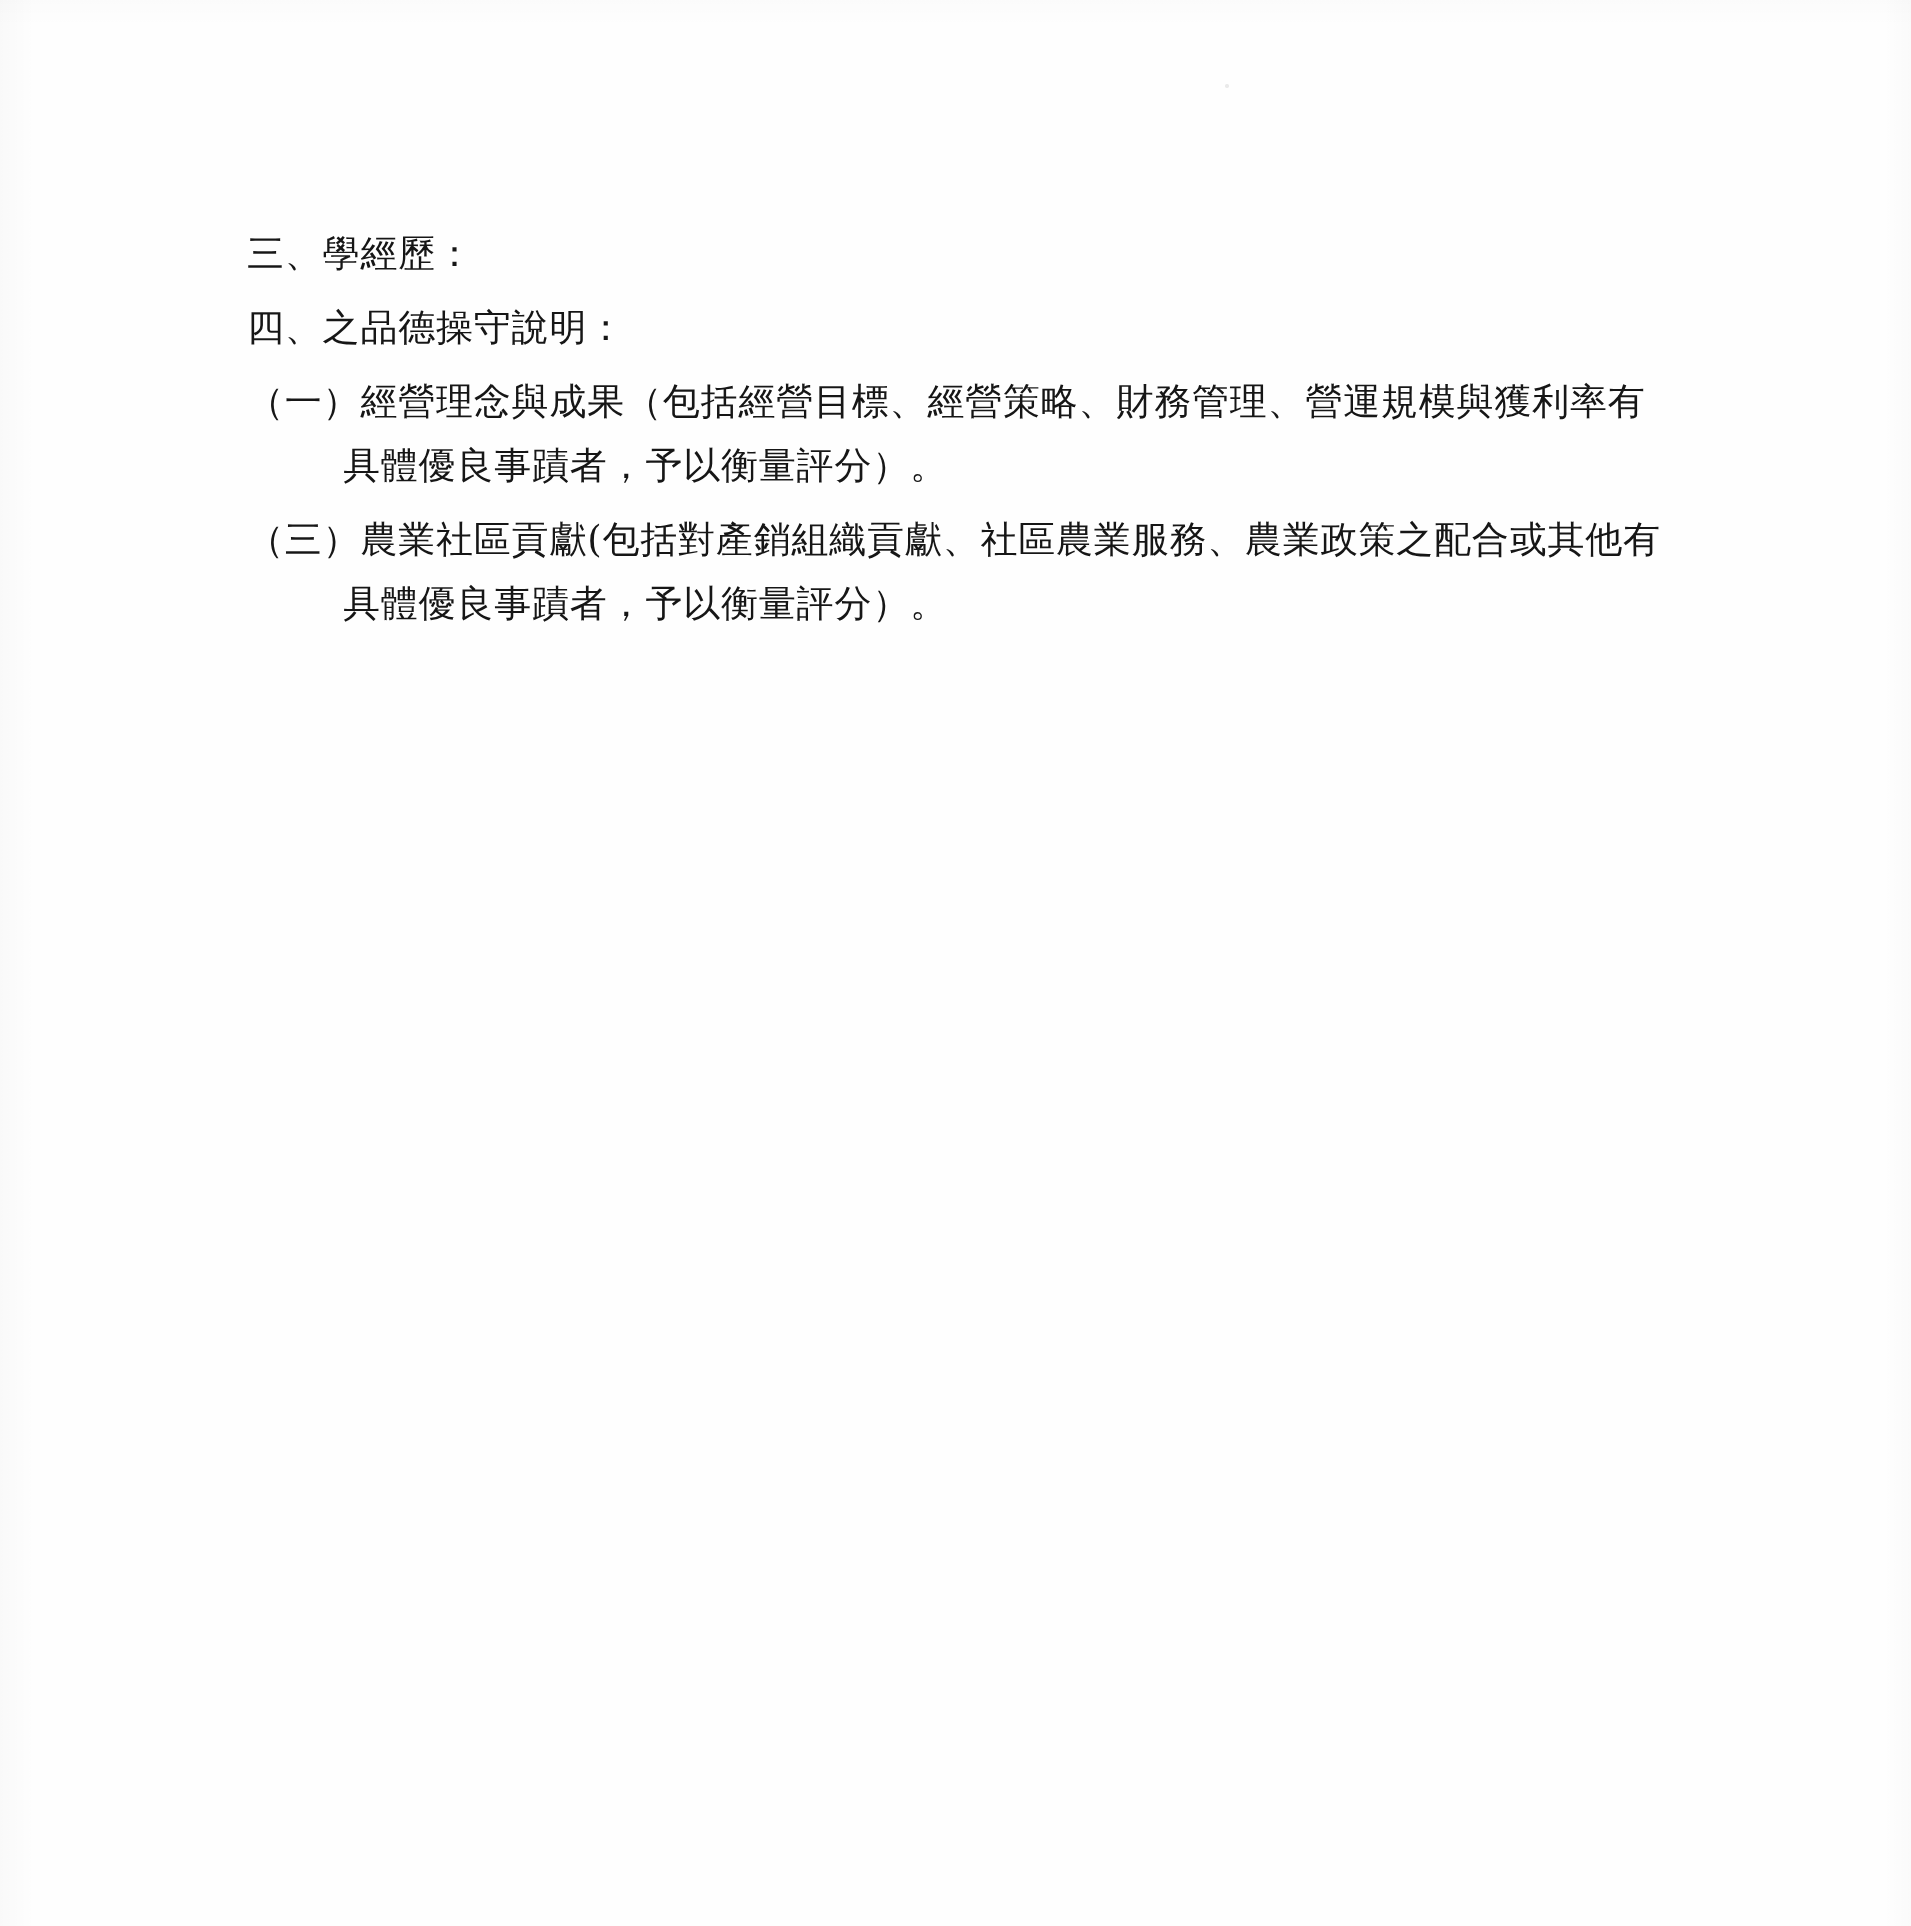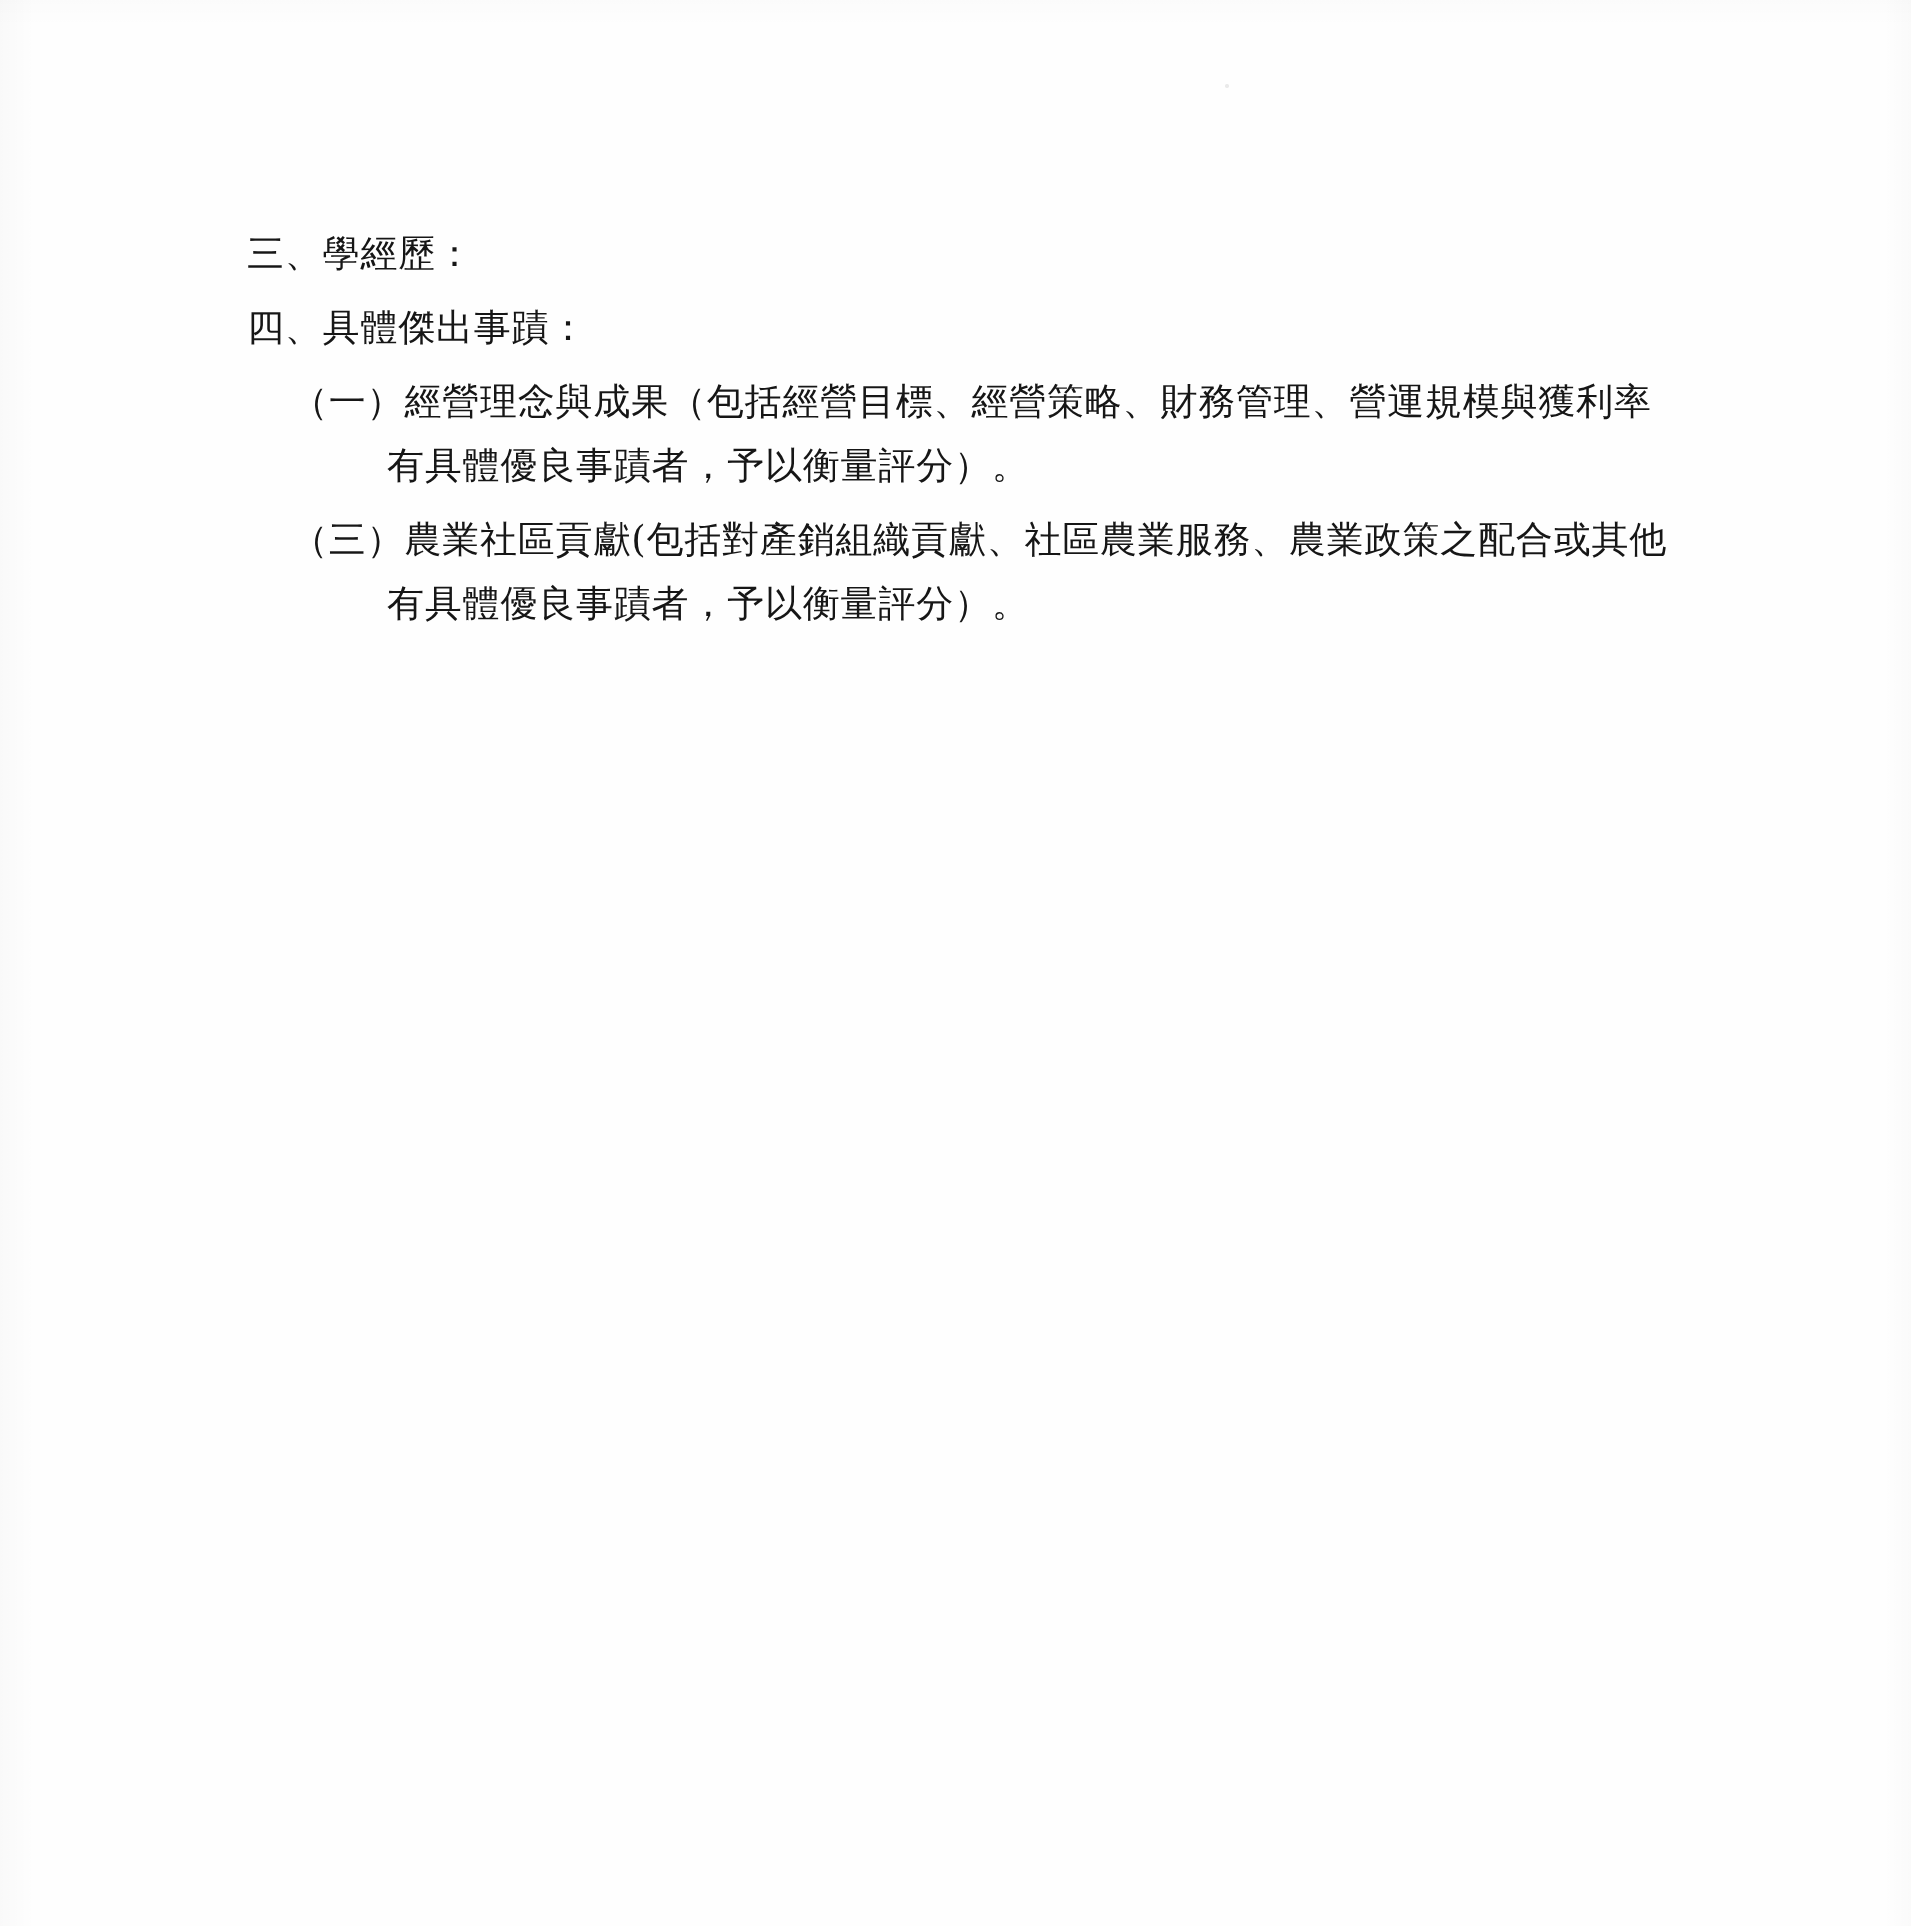--- a/index.html
+++ b/index.html
@@ -55,42 +55,41 @@
   .item-top {
     margin-bottom: 10px;
     text-indent: 0;
   }
 
   
   .item-sub {
     margin-bottom: 10px;
     padding-left: 96px;
     text-indent: -96px;
-    margin-left: 44px;
   }
 
   
   .speck {
     position: absolute;
     background: #d8d8d8;
     border-radius: 50%;
     opacity: 0.55;
   }
   .s1 { left: 1225px; top: 84px; width: 3.5px;  height: 3.5px; }
 </style>
 </head>
 <body>
 
 <div class="page">
 
   <div class="content">
 
     <div class="line item-top">三、學經歷：</div>
 
-    <div class="line item-top">四、具體傑出事蹟：</div>
+    <div class="line item-top">四、之品德操守說明：</div>
 
     <div class="line item-sub">（一）經營理念與成果（包括經營目標、經營策略、財務管理、營運規模與獲利率有具體優良事蹟者，予以衡量評分）。</div>
 
 
     <div class="line item-sub">（三）農業社區貢獻(包括對產銷組織貢獻、社區農業服務、農業政策之配合或其他有具體優良事蹟者，予以衡量評分）。</div>
 
 
   </div>
 
   <div class="speck s1"></div>

